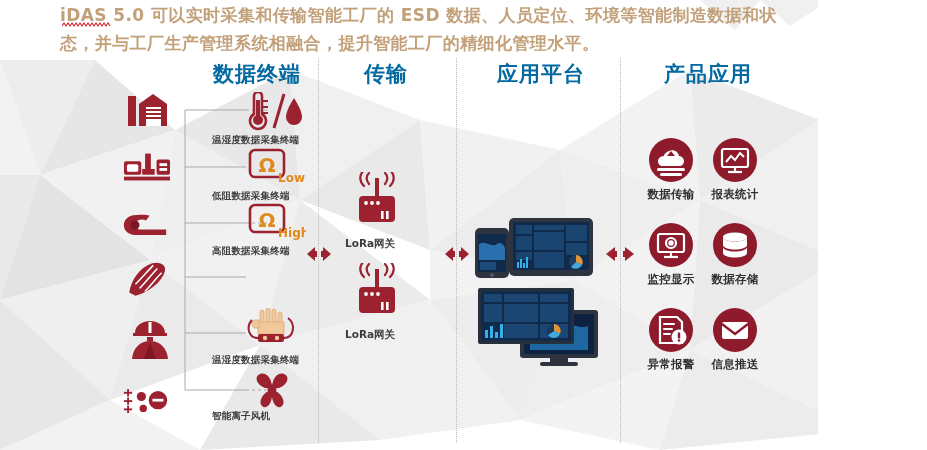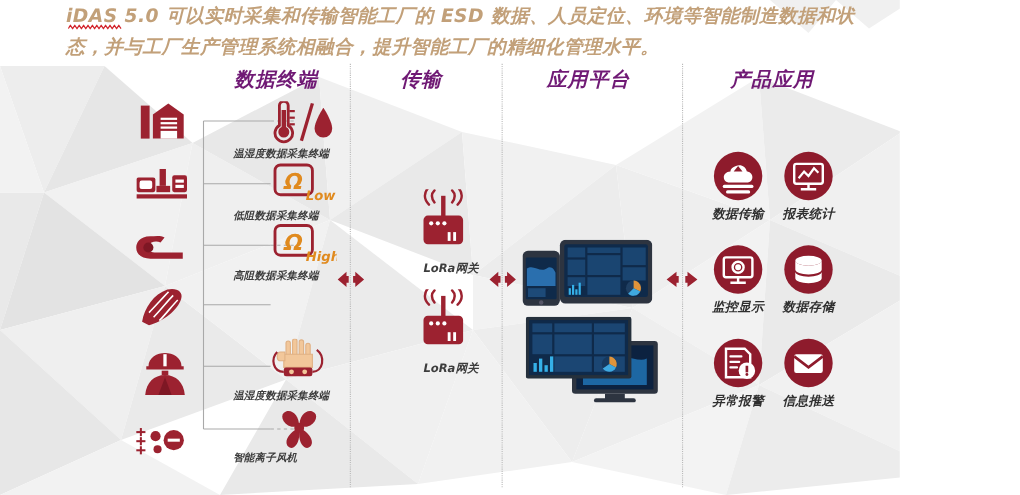--- a/index.html
+++ b/index.html
@@ -1,21 +1,21 @@
 <!DOCTYPE html>
 <html><head>
 <meta charset="utf-8">
 <style>
   html,body{margin:0;padding:0;}
   body{
     width:927px;height:450px;overflow:hidden;
     font-family:"DejaVu Sans","Liberation Sans",sans-serif;
     background:#ffffff;position:relative;
   }
-  #stage{position:absolute;left:0;top:0;width:818px;height:450px;overflow:hidden;background:#ffffff;font-style:italic;}
+  #stage{position:absolute;left:0;top:0;width:818px;height:450px;overflow:hidden;background:#ffffff;}
 
   
   #poly{position:absolute;left:0;top:0;width:927px;height:450px;}
 
   
   #title-block{
     position:absolute;left:60px;top:0px;width:800px;height:58px;
     z-index:6;
   }
   .title-line{
@@ -27,38 +27,38 @@
   #squiggle{position:absolute;left:2px;top:22px;width:52px;height:5px;}
 
   
   .divider{
     position:absolute;top:58px;width:0px;height:385px;
     border-left:1px dotted #b9b9b9;z-index:3;
   }
 
   
   .col-head{
-    position:absolute;z-index:5;color:#701a75;font-weight:bold;
-    font-size:18px;letter-spacing:1px;white-space:nowrap;
+    position:absolute;z-index:5;color:#0369a1;font-weight:bold;
+    font-size:21px;letter-spacing:1px;white-space:nowrap;
   }
 
   
   .machine{position:absolute;z-index:5;width:46px;height:40px;}
   #tree-line{position:absolute;z-index:4;}
 
   
   .term{position:absolute;z-index:5;text-align:left;width:120px;}
   .term .ticon{height:40px;display:block;margin:0 auto;}
   .term .tlabel{
     display:block;margin-top:2px;font-size:9.5px;color:#3d3d3d;
     white-space:nowrap;font-weight:bold;letter-spacing:.2px;
   }
 
   
-  .gw{position:absolute;z-index:5;text-align:right;width:90px;}
+  .gw{position:absolute;z-index:5;text-align:left;width:90px;}
   .gw .glabel{display:block;margin-top:1px;font-size:10.5px;color:#3d3d3d;
     font-weight:bold;white-space:nowrap;}
 
   
   .arrowpair{position:absolute;z-index:6;}
 
   
   #iot{position:absolute;left:487px;top:132px;width:95px;text-align:center;z-index:5;}
   #iot .ilabel{display:block;margin-top:1px;font-size:12px;font-weight:bold;color:#8e1b2c;
     letter-spacing:1px;white-space:nowrap;}

